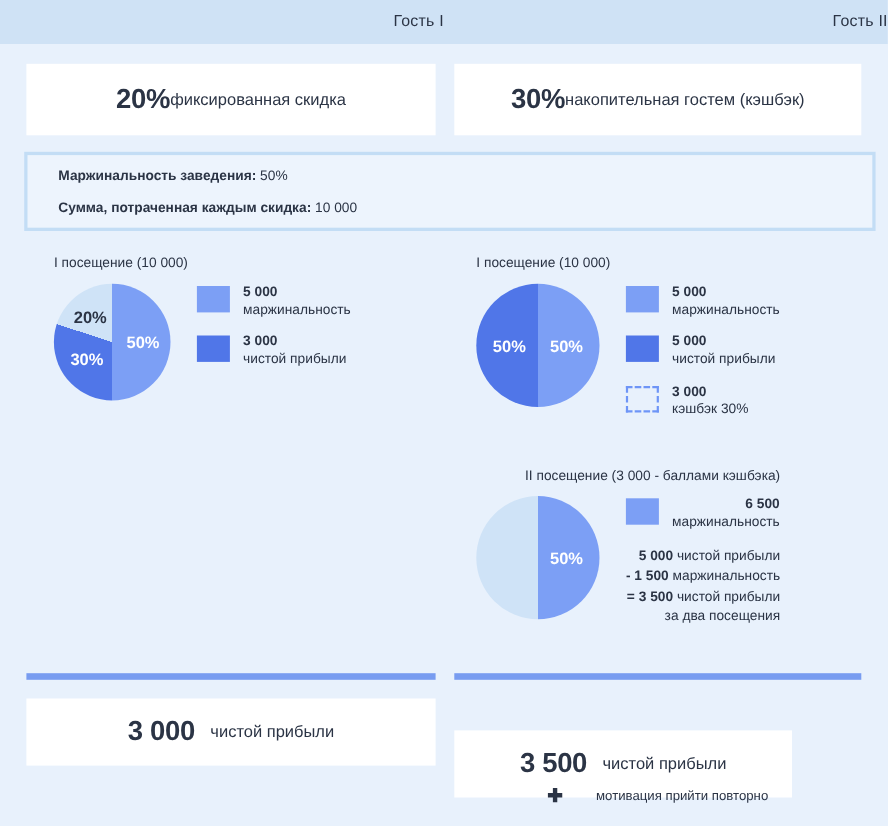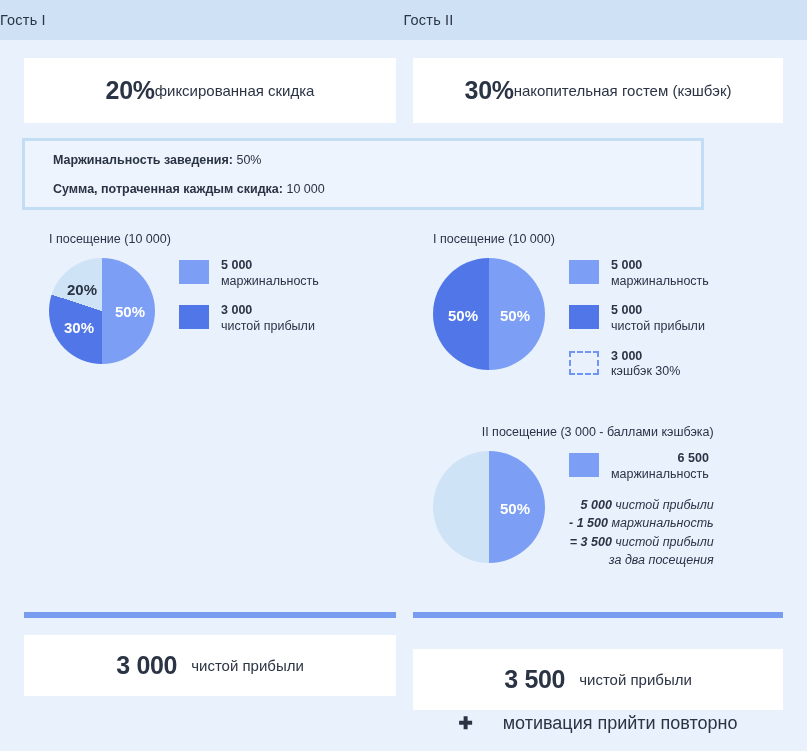--- a/index.html
+++ b/index.html
@@ -27,21 +27,21 @@
     left: 0; top: 0;
     width: 807px;
     height: 40px;
     background: #CFE2F5;
     display: flex;
   }
   .header-cell {
     flex: 1 1 50%;
     display: flex;
     align-items: center;
-    justify-content: flex-start;
+    justify-content: flex-end;
     font-size: 14.5px;
     color: #2B3445;
     letter-spacing: .2px;
   }
 
   
   .card {
     position: absolute;
     background: #FFFFFF;
     display: flex;
@@ -60,21 +60,21 @@
   .pct-label {
     font-size: 15px;
     color: #2B3445;
     margin-left: 0;
   }
 
   
   .info-box {
     position: absolute;
     left: 22px; top: 138px;
-    width: 682px; height: 72px;
+    width: 774px; height: 72px;
     background: #EDF4FD;
     border: 3px solid #C3DDF5;
     box-sizing: border-box;
     padding: 12px 28px 0 28px;
   }
   .info-line {
     font-size: 12.5px;
     color: #2B3445;
     margin-bottom: 14px;
     line-height: 1.2;
@@ -126,35 +126,35 @@
   .legend-text { line-height: 1.25; }
   .legend-value { font-size: 12.5px; font-weight: bold; color: #2B3445; }
   .legend-name  { font-size: 12.5px; color: #2B3445; }
 
   .calc {
     margin-top: 2px;
     line-height: 1.45;
     font-size: 12.5px;
     color: #2B3445;
   }
-  .calc div { white-space: nowrap; font-style: italic; }
+  .calc div { white-space: nowrap; }
   .calc b { font-weight: bold; }
 
   
   .divider {
     position: absolute;
     height: 6px;
     background: #789CF0;
   }
   .div-l { left: 24px; top: 612px; width: 372px; }
   .div-r { left: 413px; top: 612px; width: 370px; }
 
   .sum-card { position: absolute; background: #FFFFFF; display: flex; align-items: center; justify-content: center; }
   .sum-l { left: 24px; top: 635px; width: 372px; height: 61px; }
-  .sum-r { left: 413px; top: 649px; width: 370px; height: 61px; }
+  .sum-r { left: 413px; top: 664px; width: 307px; height: 61px; }
   .sum-value {
     font-size: 25px;
     font-weight: bold;
     color: #2B3445;
     letter-spacing: -0.3px;
   }
   .sum-label { font-size: 15px; color: #2B3445; margin-left: 14px; }
 
   .motivation {
     position: absolute;
@@ -164,21 +164,21 @@
     align-items: center;
     justify-content: center;
   }
   .plus-icon {
     font-size: 17px;
     font-weight: bold;
     color: #2B3445;
     margin-right: 18px;
     line-height: 1;
   }
-  .motivation-text { font-size: 18px; color: #2B3445; padding-left: 12px; }
+  .motivation-text { font-size: 12px; color: #2B3445; padding-left: 12px; }
 </style>
 </head>
 <body>
 
 <div class="page">
 
   <div class="header-band">
     <div class="header-cell">
       <span>Гость I</span>
     </div>

